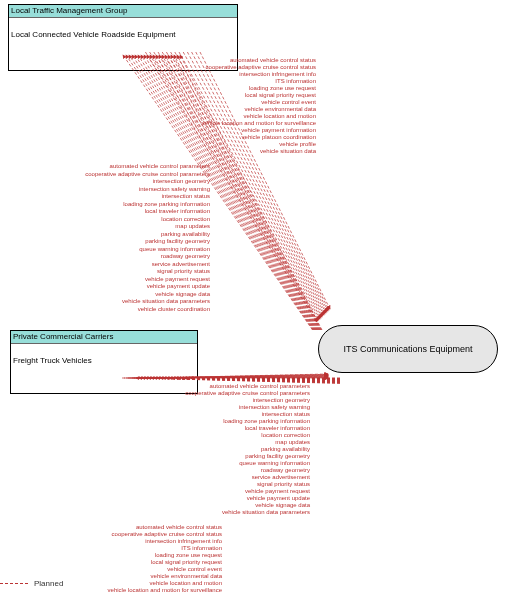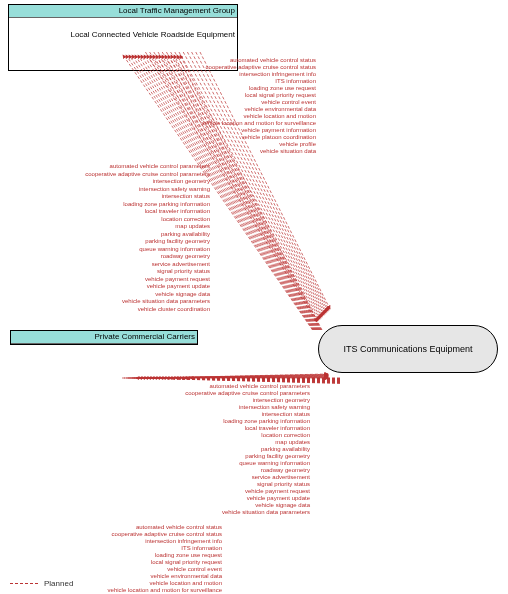--- a/index.html
+++ b/index.html
@@ -1,38 +1,39 @@
 <!DOCTYPE html>
 <html><head>
 <meta charset="utf-8">
 <style>
   html,body{margin:0;padding:0;width:508px;height:594px;background:#fff;font-family:Arial,Helvetica,sans-serif;overflow:hidden}
-  .box{position:absolute;border:1px solid #000;text-align:right;box-sizing:border-box}
+  .box{position:absolute;border:1px solid #000;text-align:left;box-sizing:border-box}
   .box .hdr{font-size:8px;line-height:10px;border-bottom:1px solid #666;padding:1px 2px}
   .box .body{font-size:8px;line-height:10px;padding:12px 2px}
   .node-top{left:8px;top:4px;width:230px;background:#97ded9}
   .node-top .body{background:#fff;height:28px}
   .node-mid{left:10px;top:330px;width:188px;background:#97ded9}
   .node-mid .body{background:#fff;height:25px}
   .node-its{left:318px;top:325px;width:180px;height:48px;background:#e6e6e6;border-radius:26px;display:flex;align-items:center;justify-content:center;font-size:9px}
   svg.flows{position:absolute;left:0;top:0;width:508px;height:594px;pointer-events:none}
   .flow-label{font-size:6px;fill:#b33;text-anchor:end}
-  .legend{position:absolute;left:10px;bottom:6px;font-size:8px;color:#333;display:flex;align-items:center;gap:6px}
+  .legend{position:absolute;left:0;bottom:6px;font-size:8px;color:#333;display:flex;align-items:center;gap:6px}
   .legend .dash{width:28px;border-top:1px dashed #b33;height:0}
 </style>
 </head>
 <body>
 
 <div class="box node-top">
   <div class="hdr">Local Traffic Management Group</div>
   <div class="body">Local Connected Vehicle Roadside Equipment</div>
 </div>
 
 <div class="box node-mid">
   <div class="hdr">Private Commercial Carriers</div>
+  <div class="body">Freight Truck Vehicles</div>
 </div>
 
 <div class="box node-its">
   <span>ITS Communications Equipment</span>
 </div>
 
 <svg class="flows">
   <defs>
     <marker id="arr" markerWidth="6" markerHeight="6" refX="5" refY="3" orient="auto">
       <path d="M0,0 L6,3 L0,6 Z" fill="#b33"></path>

